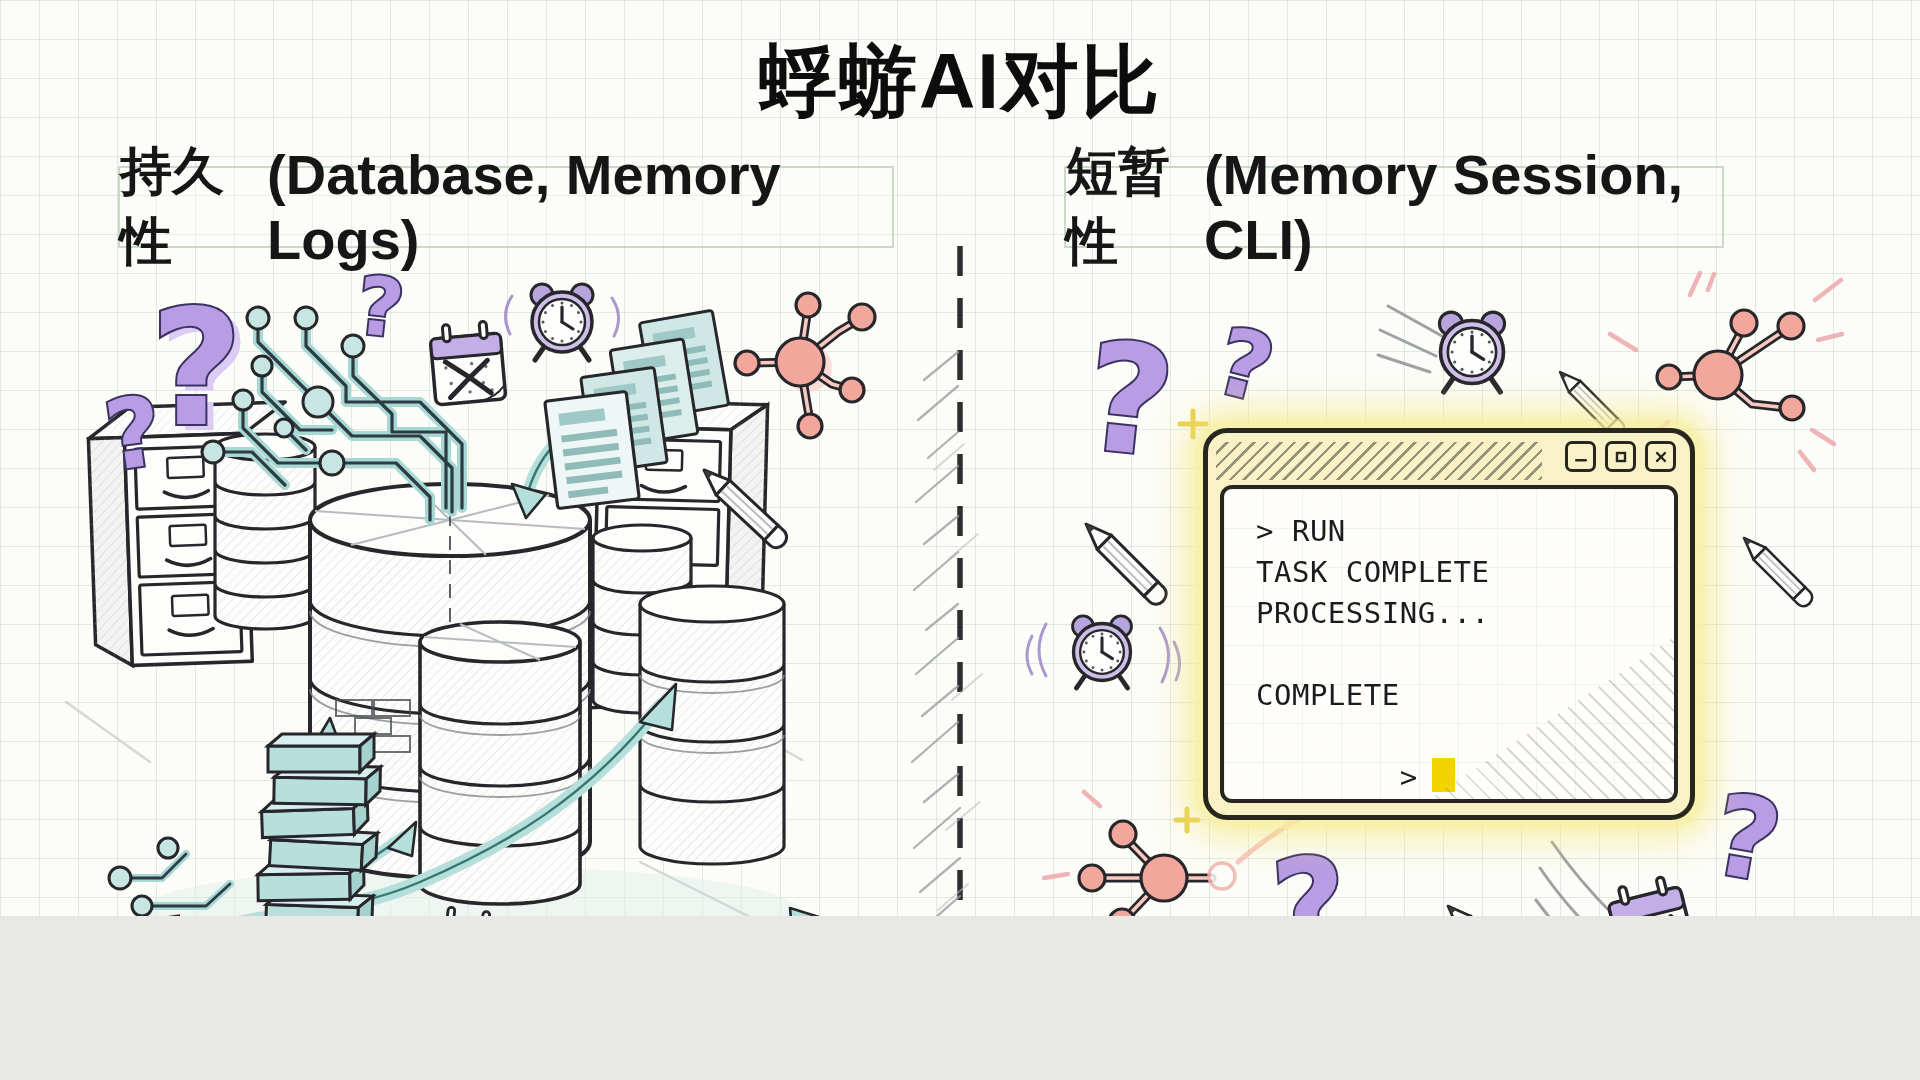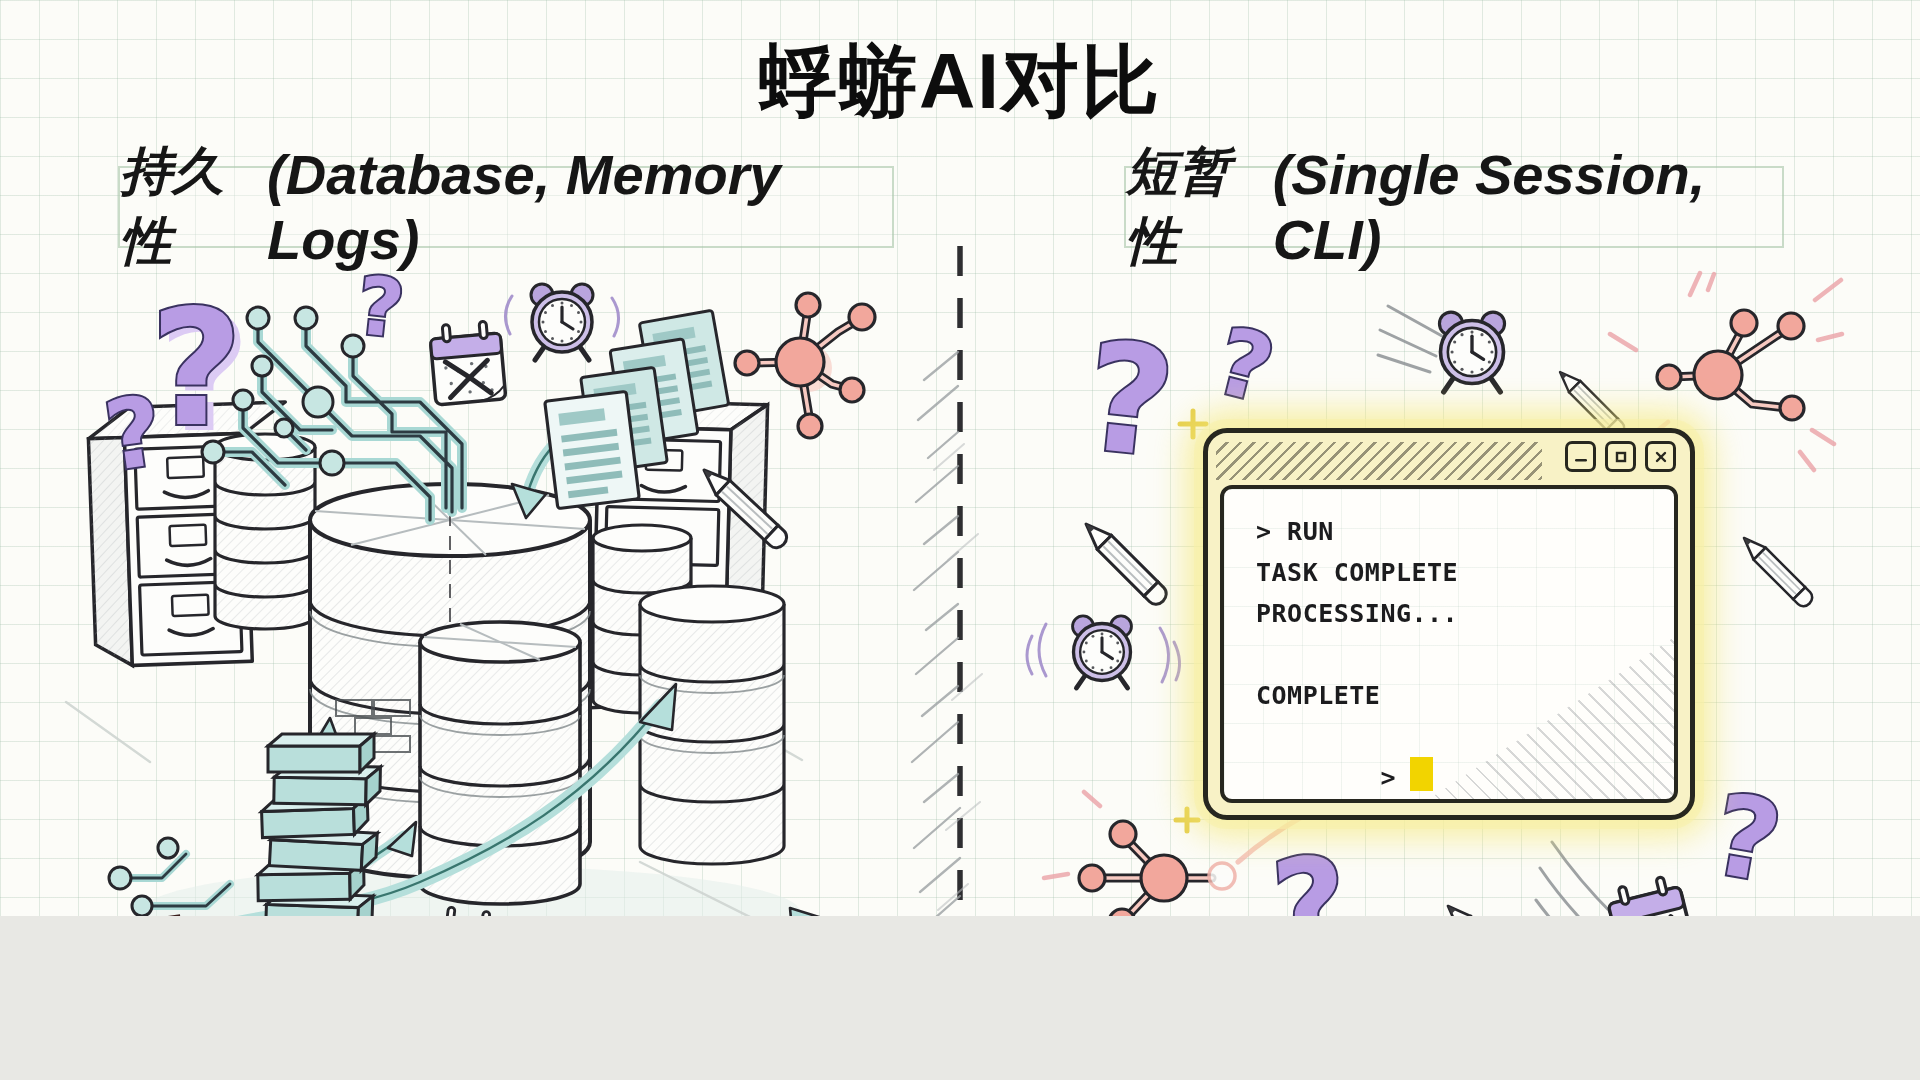--- a/index.html
+++ b/index.html
@@ -14,24 +14,23 @@
     color:#161616;
   }
   .title{
     position:absolute;left:0;right:0;top:30px;text-align:center;
     font-size:78px;font-weight:800;letter-spacing:2px;color:#0d0d0d;
   }
   .panel-head{
     position:absolute;top:166px;height:78px;display:flex;align-items:center;
     justify-content:center;gap:4px;border:2px solid rgba(150,186,152,.5);
     background:rgba(252,252,248,.35);
-    font-style:italic;
   }
   .panel-head.left{left:118px;width:772px;}
-  .panel-head.right{left:1124px;width:656px;}
+  .panel-head.right{left:1064px;width:656px;}
   .panel-head .zh{font-size:52px;font-weight:800;}
   .panel-head .en{font-size:56px;font-weight:700;}
   svg{position:absolute;display:block;}
   #divider-svg{left:900px;top:150px;}
   #left-art{left:0;top:240px;}
   #right-art{left:960px;top:240px;}
 
   
   .tl{stroke:#a8d8d4;stroke-width:10;fill:none;stroke-linecap:round;stroke-linejoin:round}
   .ti{stroke:#2d3b42;stroke-width:3.2;fill:none;stroke-linecap:round;stroke-linejoin:round}
@@ -78,39 +77,39 @@
     border:4.5px solid #27271f;border-radius:12px;
     padding:22px 0 0 32px;box-sizing:border-box;overflow:hidden;
   }
   .t-body::after{
     content:"";position:absolute;right:-2px;bottom:-2px;width:250px;height:165px;
     background:repeating-linear-gradient(45deg,transparent 0 10px,rgba(130,134,138,.32) 10px 12px);
     clip-path:polygon(100% 0,100% 100%,0 100%);
   }
   .t-line{
     font-family:"DejaVu Sans Mono","Liberation Mono",monospace;
-    font-size:25px;font-weight:700;color:#1c1c1e;line-height:41px;min-height:41px;
+    font-size:29px;font-weight:400;color:#1c1c1e;line-height:41px;min-height:41px;
     letter-spacing:.5px;white-space:pre;
   }
   .cursor{display:inline-block;width:23px;height:34px;background:#f2d400;margin-left:14px;vertical-align:-5px;}
 </style>
 </head>
 <body>
 
 <div class="stage">
 
   <div class="title">蜉蝣AI对比</div>
 
   <div class="panel-head left">
     <span class="zh">持久性</span>
     <span class="en">(Database, Memory Logs)</span>
   </div>
   <div class="panel-head right">
     <span class="zh">短暂性</span>
-    <span class="en">(Single Session, CLI)</span>
+    <span class="en">(Memory Session, CLI)</span>
   </div>
 
   <svg id="divider-svg" width="120" height="930" viewBox="900 150 120 930">
     <line x1="960" y1="246" x2="960" y2="1075" stroke="#2e2e31" stroke-width="5.5" stroke-dasharray="30 22"></line>
     <path stroke="#9ba0a2" stroke-width="2.3" opacity=".8" stroke-linecap="round" fill="none" d="M924,380 l34,-28 M918,420 l40,-34 M928,458 l30,-26 M916,502 l42,-36 M924,544 l34,-28 M914,590 l44,-38 M926,630 l32,-26 M916,674 l42,-36 M922,716 l36,-30 M912,762 l46,-40 M924,802 l34,-28 M914,848 l46,-40 M920,892 l40,-34 M910,940 l50,-44 M922,982 l38,-32 M912,1028 l48,-42 M924,1064 l34,-28"></path>
     <path stroke="#b8bcbe" stroke-width="2" opacity=".55" stroke-linecap="round" fill="none" d="M948,560 l30,-26 M952,700 l30,-26 M946,830 l34,-28 M950,960 l30,-26 M934,470 l30,-26 M938,910 l30,-26"></path>
   </svg>
 
   <svg id="left-art" width="960" height="840" viewBox="0 240 960 840">
     <defs>

